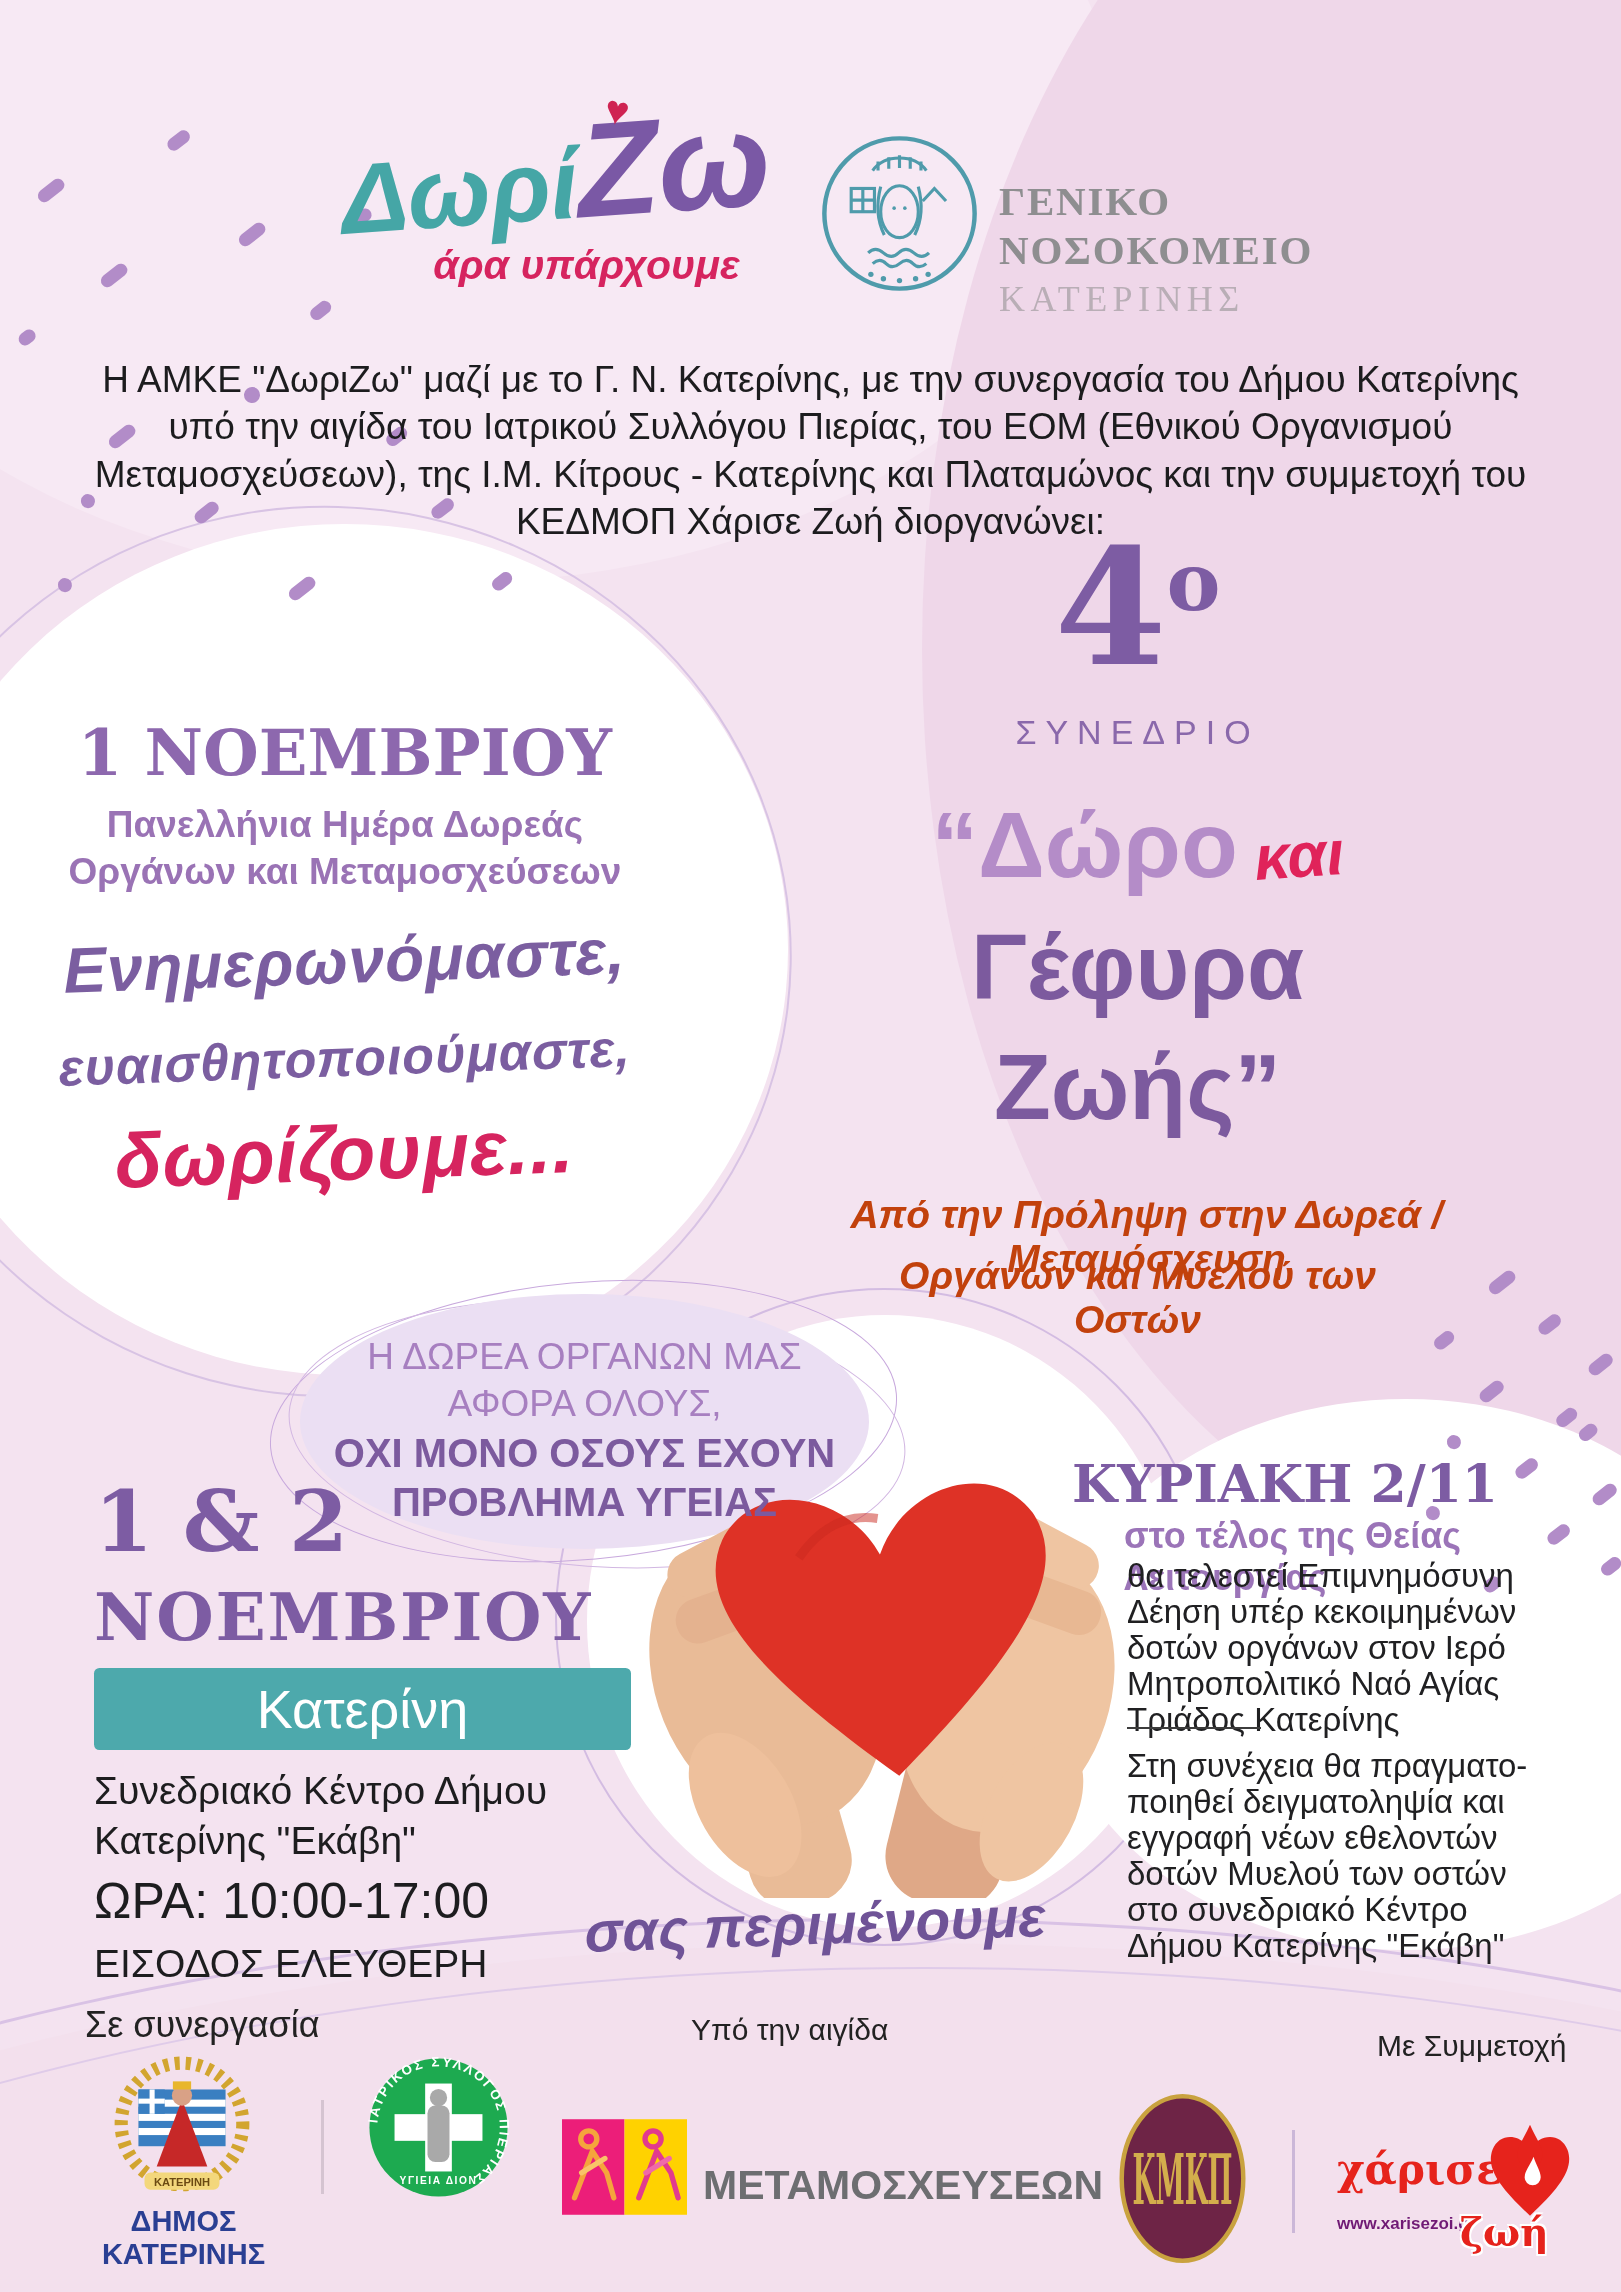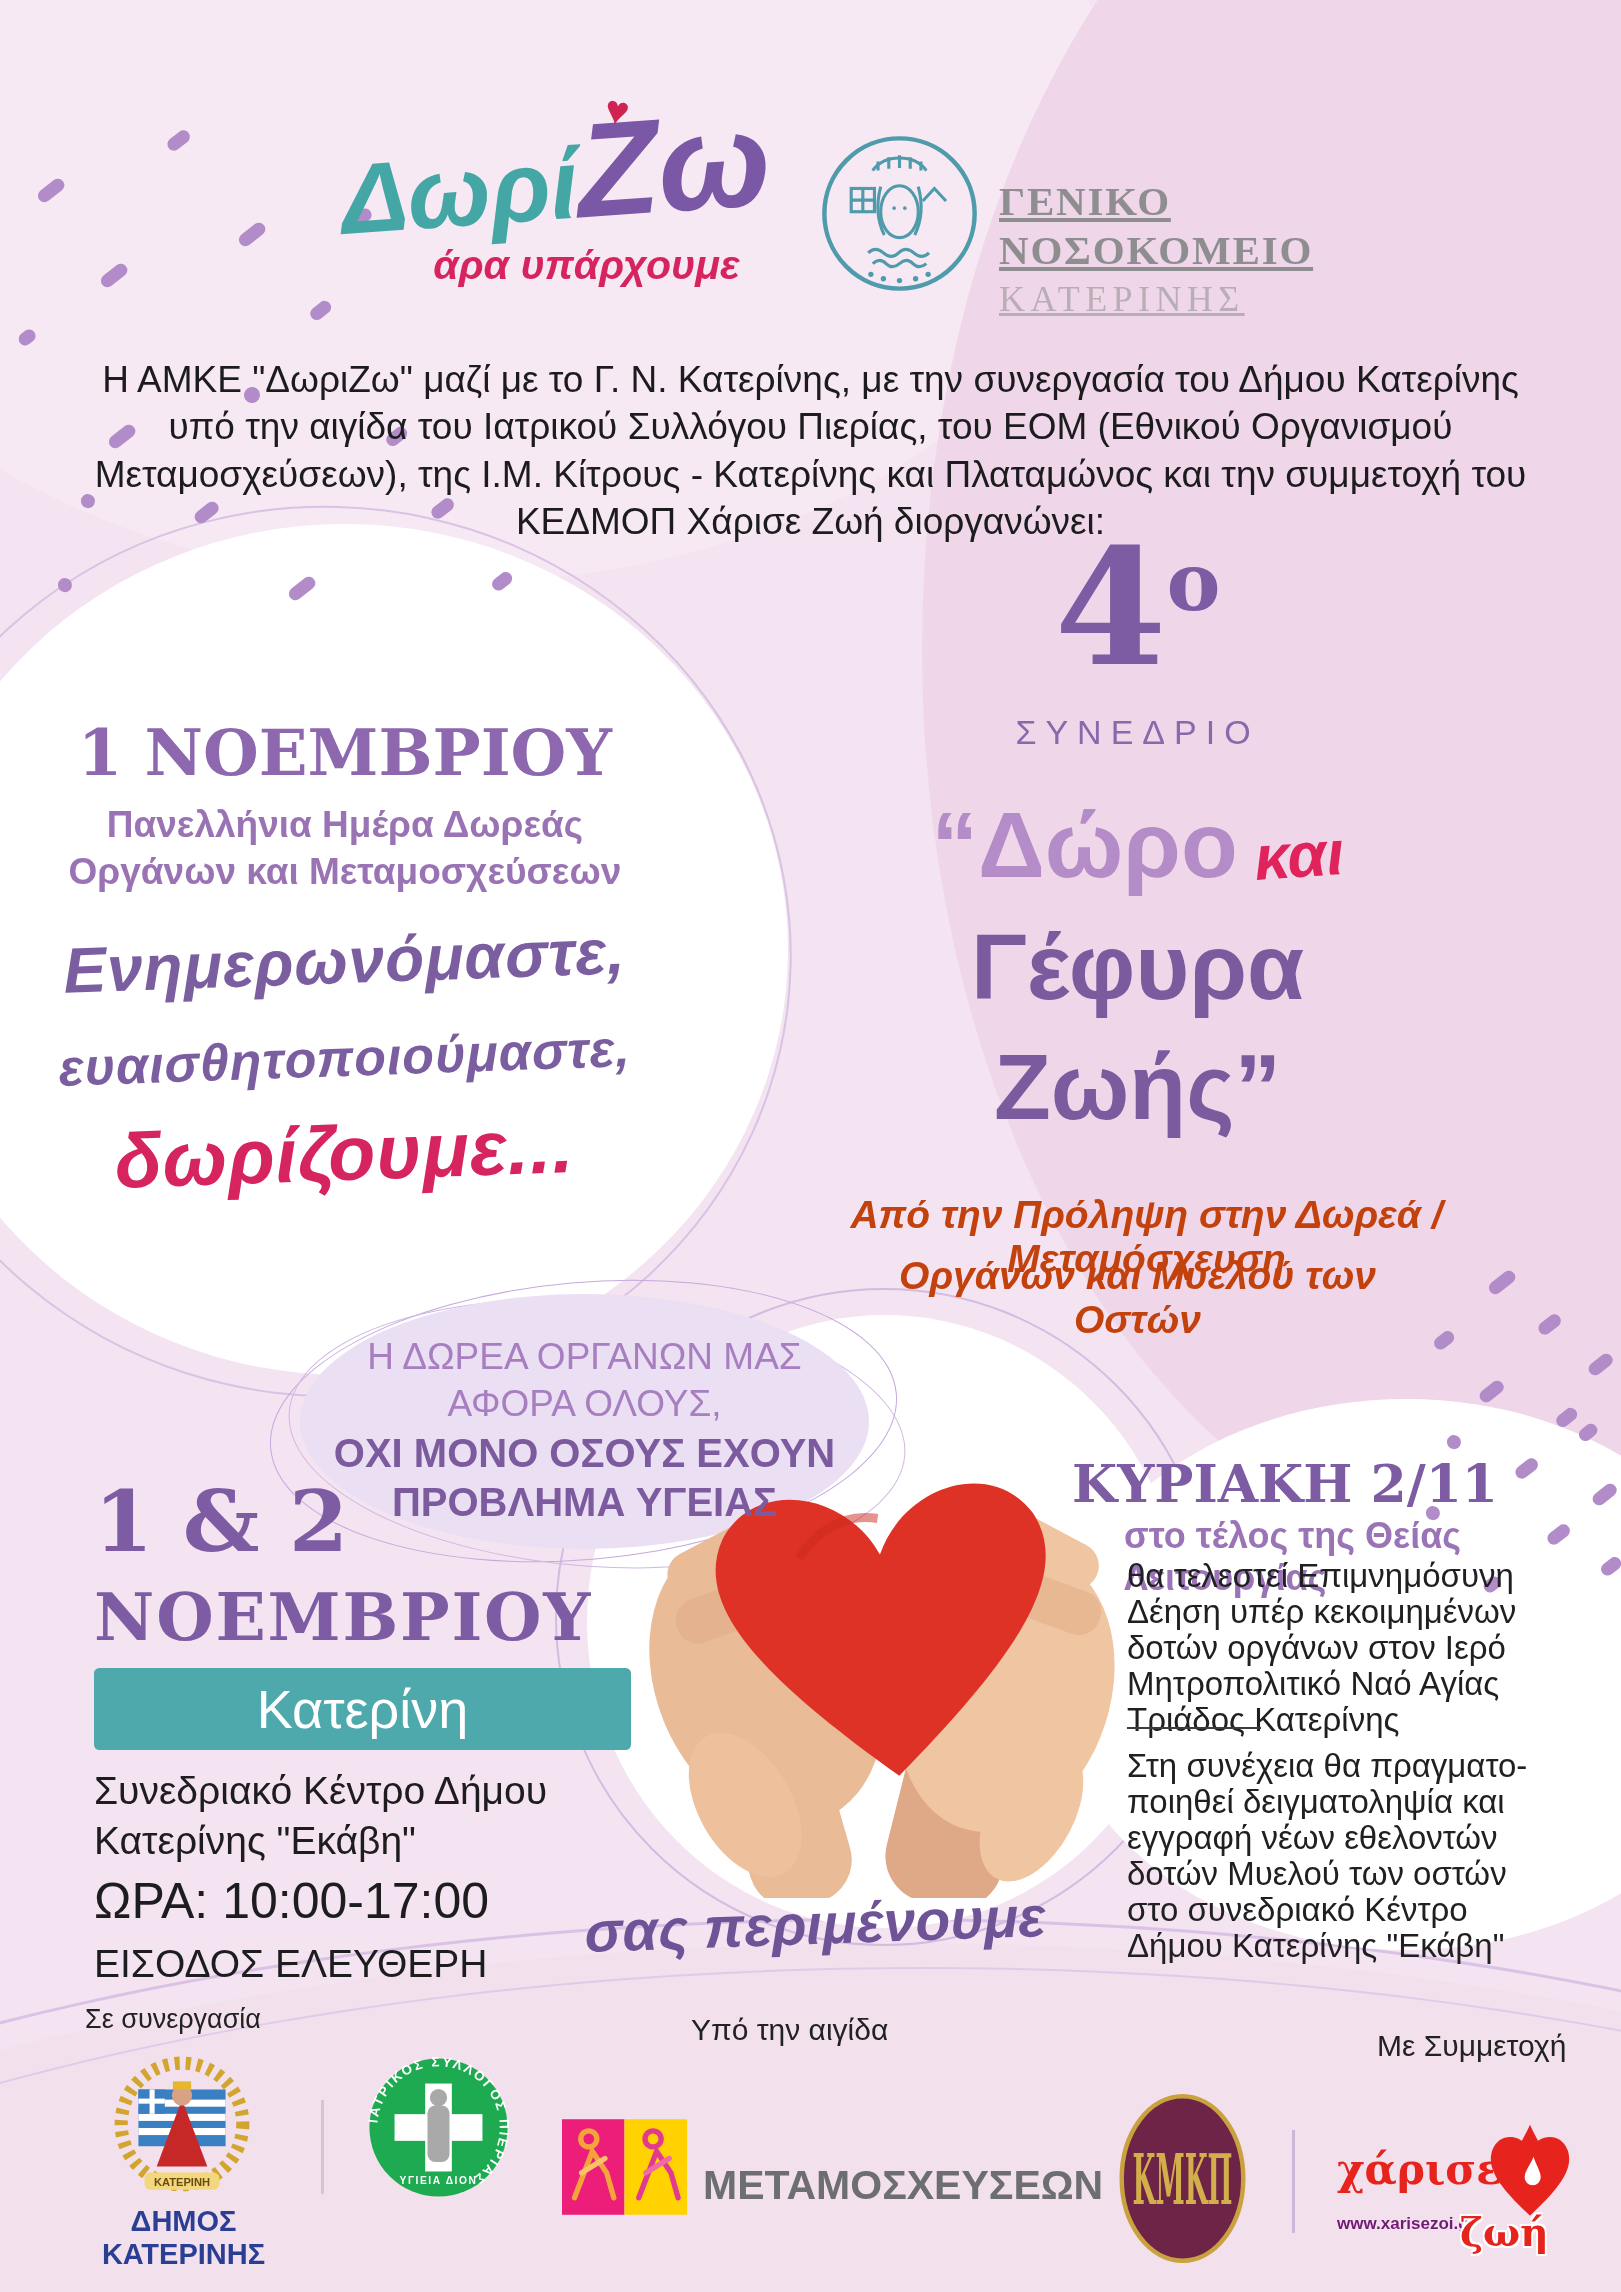--- a/index.html
+++ b/index.html
@@ -57,21 +57,21 @@
            color:#fff;font-size:54px;line-height:82px;text-align:center;}
   .venue{left:94px;top:1766px;width:573px;font-size:39px;color:#1d1d1f;line-height:1.28;}
   .time{left:94px;top:1872px;width:573px;font-size:50px;color:#1d1d1f;}
   .entrance{left:94px;top:1942px;width:573px;font-size:39px;color:#1d1d1f;z-index:7;}
   .sun-title{left:1072px;top:1453px;width:466px;font-size:52px;color:#7d5ca3;}
   .sun-sub{left:1124px;top:1515px;width:466px;font-size:36px;font-weight:bold;color:#9b74b8;}
   .sun-para{left:1127px;width:425px;font-size:33px;line-height:36px;color:#202022;}
   .sun-div{left:1127px;top:1727px;width:134px;border-top:2.7px solid #3c3c3c;z-index:7;}
   .closing{left:573px;top:1891px;width:484px;text-align:center;font-size:57px;color:#6f5397;
            font-style:italic;font-weight:bold;transform:rotate(-2deg);z-index:7;}
-  .foot-label{font-size:27px;color:#222;z-index:7;}
+  .foot-label{font-size:36px;color:#222;z-index:7;}
   .muni-name{left:49px;top:2205px;width:269px;text-align:center;font-size:29px;font-weight:bold;
              color:#2a3f93;z-index:7;}
   .vdiv{width:2.7px;background:#d5c4d1;z-index:7;}
   .eom1{left:703px;top:2124px;width:430px;font-size:33px;font-weight:bold;color:#e5177d;
         letter-spacing:0.9px;z-index:7;}
   .eom2{left:703px;top:2162px;width:466px;font-size:41px;font-weight:bold;color:#6d6e71;z-index:7;}
   .xarise1{left:1337px;top:2145px;font-size:42px;font-weight:bold;color:#e6231c;
            font-family:"DejaVu Serif",serif;z-index:7;}
   .xarise2{left:1460px;top:2171px;font-size:39px;font-weight:bold;color:#e6231c;
            font-family:"DejaVu Serif",serif;z-index:9;
@@ -81,21 +81,21 @@
   .dorizo{left:322px;top:106px;width:466px;height:233px;text-align:center;z-index:7;}
   .dz-main{font-style:italic;line-height:1;transform:rotate(-4deg);display:inline-block;}
   .dz-p1{font-size:99px;color:#45a6a6;font-weight:bold;}
   .dz-p2{font-size:134px;color:#7a58a5;font-weight:bold;}
   .dz-heart{position:absolute;left:269px;top:-10.7px;font-size:41px;color:#cf2352;
             transform:rotate(14deg);}
   .dz-heart::before{content:"♥";}
   .dz-tag{margin-top:1.8px;font-size:41px;color:#d6245f;font-style:italic;font-weight:bold;
           padding-left:63px;}
   .hosp-text{left:999px;z-index:7;font-family:"Liberation Serif",serif;font-weight:bold;
-             color:#8e8e90;letter-spacing:1.8px;text-decoration:underline;}
+             color:#8e8e90;letter-spacing:1.8px;}
 </style>
 </head>
 <body>
 
 <div id="poster">
 
   <div class="abs bg-top-light"></div>
   <div class="abs bg-right"></div>
   <div class="abs ring-leftcircle"></div>
   <div class="abs circle-left"></div>

